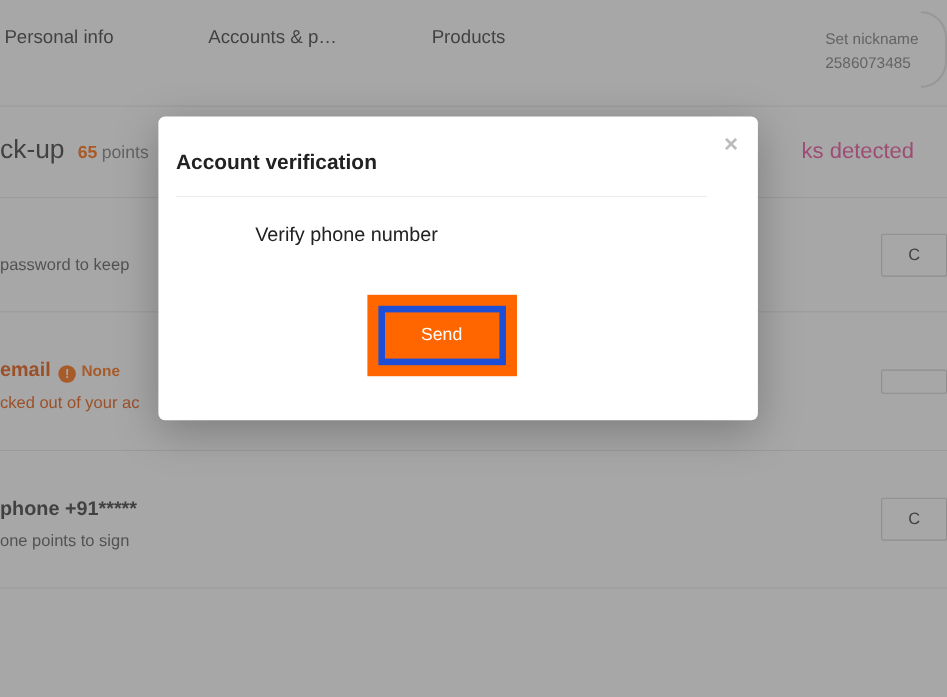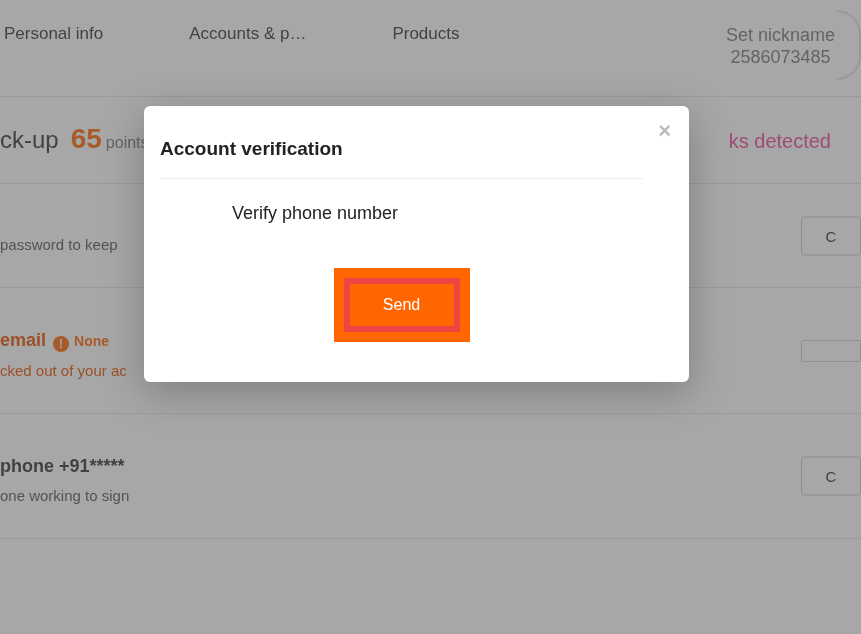--- a/index.html
+++ b/index.html
@@ -3,26 +3,26 @@
 <meta charset="utf-8">
 <style>
   * { box-sizing: border-box; margin: 0; padding: 0; }
   html, body { width: 861px; height: 634px; overflow: hidden; font-family: Arial, Helvetica, sans-serif; background: #f5f5f5; }
   
   
   .bg-page { position: absolute; inset: 0; background: #fff; }
   .topnav { display: flex; align-items: flex-start; padding: 24px 20px 28px 4px; border-bottom: 1px solid #e5e5e5; }
   .topnav .tab { font-size: 17px; font-weight: 400; color: #333; margin-right: 86px; white-space: nowrap; }
   .topnav .spacer { flex: 1; }
-  .nick-block { text-align: center; color: #777; font-size: 18px; line-height: 22px; margin-right: 6px; }
+  .nick-block { text-align: left; color: #777; font-size: 14px; line-height: 22px; margin-right: 6px; }
   .avatar-stub { width: 24px; height: 70px; border: 2px solid #e0e0e0; border-left: none; border-radius: 0 50px 50px 0; position: absolute; right: 0; top: 10px; }
 
   .section-header { display: flex; align-items: baseline; padding: 26px 10px 28px 0; border-bottom: 1px solid #e5e5e5; }
   .ckup { font-size: 24px; font-weight: 400; color: #333; margin-right: 12px; }
-  .score { font-size: 28px; font-weight: 700; color: #f60; text-align: center; }
+  .score { font-size: 16px; font-weight: 700; color: #f60; text-align: center; }
   .points { font-size: 16px; color: #777; margin-left: 4px; }
   .risks { font-size: 20px; color: #ec4899; margin-left: auto; margin-right: 20px; }
 
   .row { padding: 42px 0 34px 0; border-bottom: 1px solid #e5e5e5; position: relative; }
   .row-title { font-size: 18px; font-weight: 700; color: #333; }
   .row-desc { font-size: 15px; color: #555; margin-top: 10px; }
   .none-badge { color: #f60; font-weight: 700; font-size: 14px; }
   .warn-icon { display:inline-flex; width:16px; height:16px; border-radius:50%; background:#f60; color:#fff; font-size:12px; font-weight:700; align-items:center; justify-content:center; vertical-align: -2px; margin-left:2px; }
   .row-btn { position:absolute; right:0; top:50%; transform:translateY(-50%); min-width:60px; padding:10px 16px; border:1px solid #ccc; background:#fff; font-size:15px; color:#333; border-radius:2px; }
   .orange-text { color: #e65100; }
@@ -34,21 +34,21 @@
   .modal { position:absolute; left:144px; top:106px; width:545px; background:#fff; border-radius:6px; box-shadow: 0 10px 40px rgba(0,0,0,.25); padding: 0; }
   .modal-close { position:absolute; top:14px; right:18px; color:#bbb; font-size:22px; line-height:1; cursor:pointer; font-weight:700; }
   .modal-pad { padding: 32px 46px 40px 16px; }
   .modal-title { font-size:19px; font-weight:700; color:#222; padding-bottom:18px; border-bottom:1px solid #eee; }
   .modal-body { padding: 24px 0 0 72px; }
   .verify-head { font-size:18px; font-weight:400; color:#222; }
   .verify-text { font-size:16px; color:#555; margin-top:34px; }
   .phone { color:#f60; }
   .send-wrap { text-align:center; margin-top:44px; }
   .send-outer { display:inline-block; padding:10px; background:#f60; }
-  .send-mid { padding:6px; background:#ef4444; }
+  .send-mid { padding:6px; background:#1d4ed8; }
   .send-btn { display:inline-block; width:104px; padding:12px 0; background:#f60; color:#fff; font-size:16px; border:none; cursor:pointer; }
   .notworking { text-align:center; margin-top:18px; }
   .notworking a { color:#2a3fbf; text-decoration:none; font-size:16px; }
 </style>
 </head>
 <body>
 
 <div class="bg-page">
   <div class="topnav">
     <div class="tab">Personal info</div>
@@ -79,21 +79,21 @@
       <span>email</span>
       <span class="warn-icon">!</span>
       <span class="none-badge">None</span>
     </div>
     <div class="row-desc orange-text">cked out of your ac</div>
     <button class="row-btn"> </button>
   </div>
 
   <div class="row">
     <div class="row-title">phone +91*****</div>
-    <div class="row-desc">one working to sign</div>
+    <div class="row-desc">one points to sign</div>
     <button class="row-btn">C</button>
   </div>
 </div>
 
 <div class="dim"></div>
 
 <div class="modal">
   <span class="modal-close">×</span>
   <div class="modal-pad">
     <div class="modal-title">Account verification</div>

